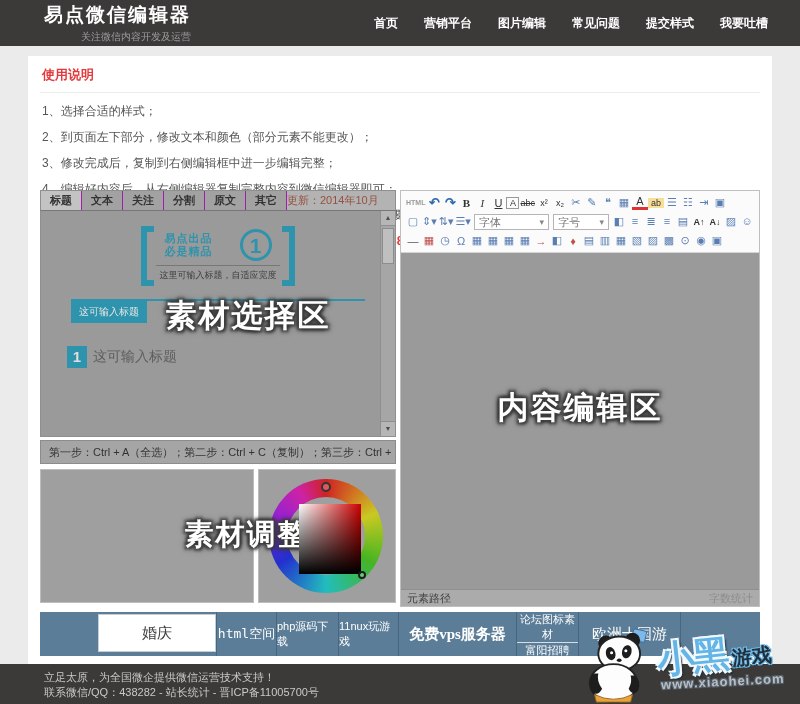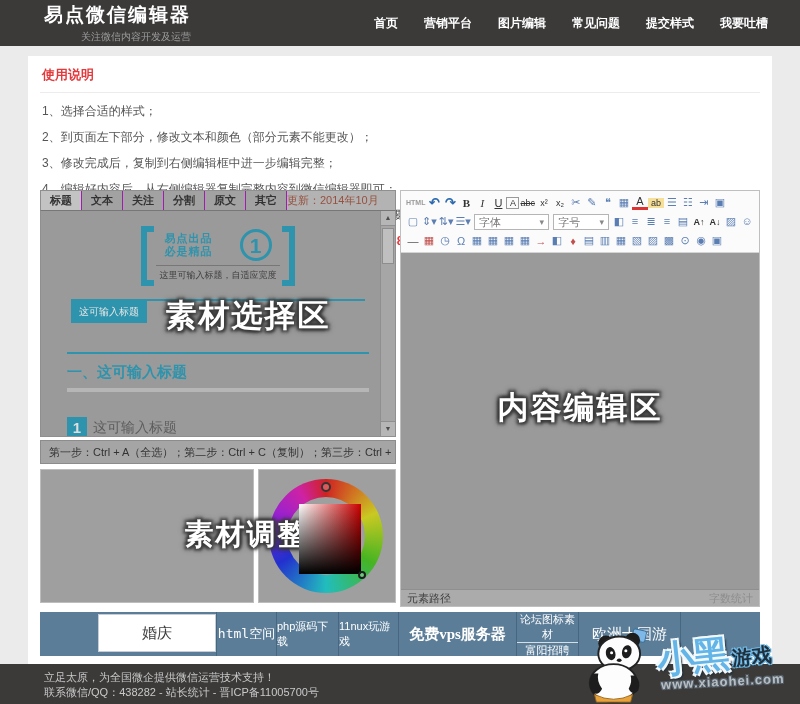--- a/index.html
+++ b/index.html
@@ -196,24 +196,20 @@
             </div>
             <div class="tpl-b-cap">这里可输入标题，自适应宽度</div>
           </div>
           <div class="brk r"></div>
         </div>
 
         <div class="tpl-label">
           <span class="lbl">这可输入标题</span>
         </div>
 
-        <div class="tpl-heading">
-          <div class="line"></div>
-          <span class="txt">一、这可输入标题</span>
-        </div>
 
         <div class="tpl-num">
           <span class="sq">1</span>
           <span class="txt">这可输入标题</span>
         </div>
 
         <div class="scrollbar">
           <div class="sb-btn up">▲</div>
           <div class="sb-thumb"></div>
           <div class="sb-btn down">▼</div>

